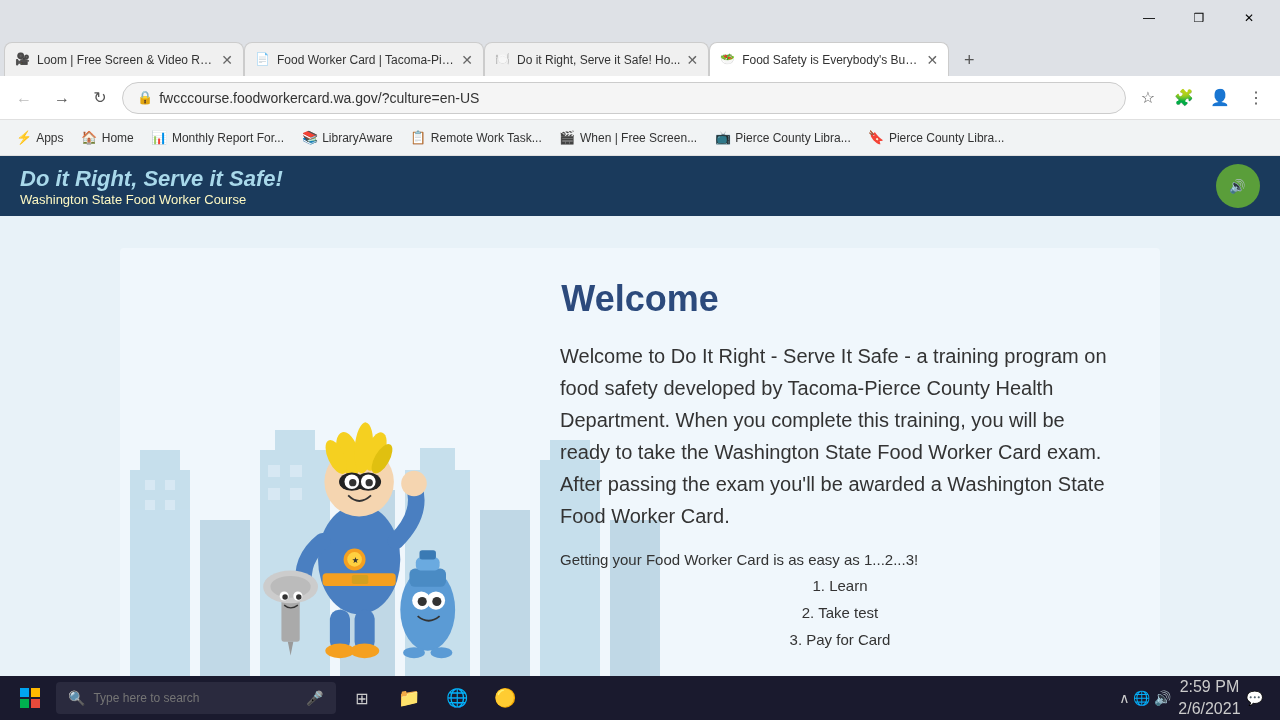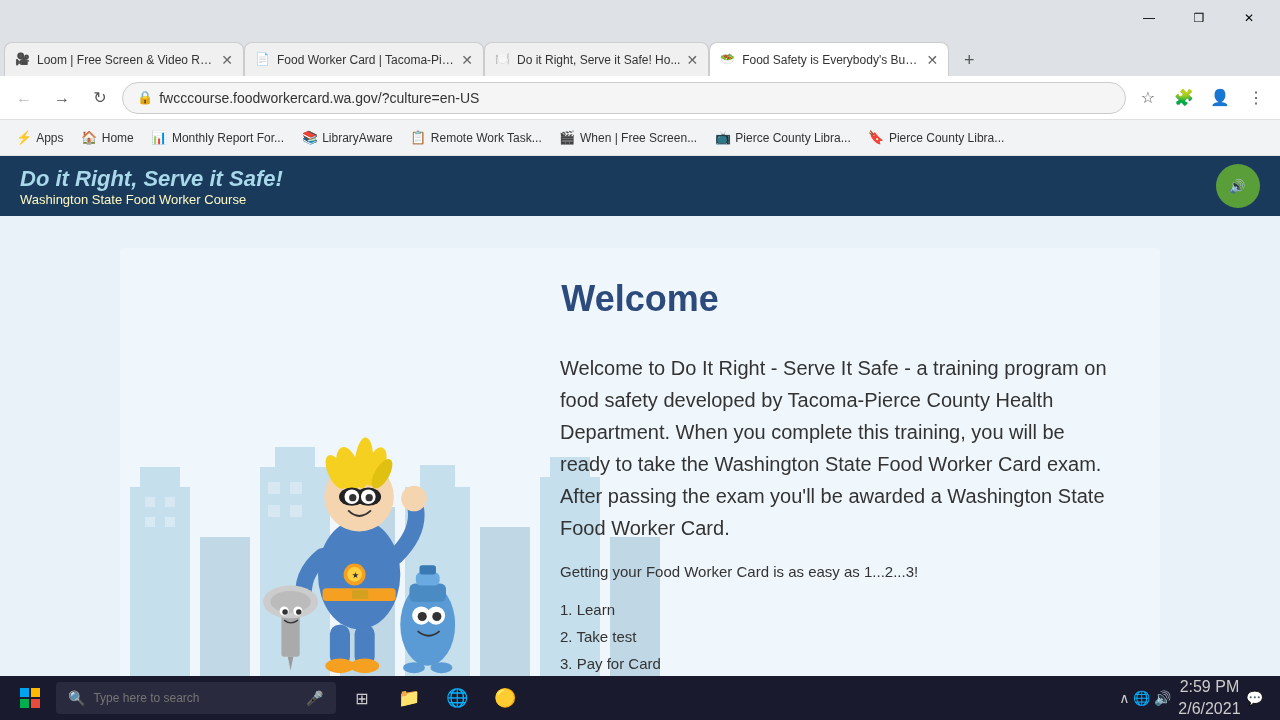--- a/index.html
+++ b/index.html
@@ -72,37 +72,37 @@
     }
 
     
     .main-area {
       background: #f0f7fc; margin: 16px auto; width: 1040px; min-height: 440px;
       border-radius: 4px; padding: 30px 40px; position: relative; overflow: hidden;
     }
 
     .welcome-title {
       text-align: center; font-size: 36px; font-weight: bold; color: #2c4a7c;
-      margin-bottom: 32px; position: relative; z-index: 1;
+      margin-bottom: 20px; position: relative; z-index: 1;
     }
 
     .content-row { display: flex; gap: 20px; position: relative; z-index: 1; }
 
     .mascot-area {
       width: 380px; flex-shrink: 0; display: flex; align-items: center; justify-content: center;
       min-height: 320px; position: relative;
     }
 
     
     .mascot-svg { width: 300px; height: 320px; }
 
     .text-area { flex: 1; }
     .welcome-text { font-size: 20px; line-height: 1.6; color: #333; margin-bottom: 16px; }
-    .easy-text { font-size: 15px; line-height: 1.6; color: #333; margin-bottom: 12px; font-weight: 500; }
-    .steps-list { list-style: none; padding-left: 0; }
+    .easy-text { font-size: 15px; line-height: 1.6; color: #333; font-weight: 500; }
+    .steps-list { list-style: none; padding-left: 0; text-align: center; }
     .steps-list li { font-size: 15px; line-height: 1.8; color: #333; }
 
     
     .bottom-bar {
       position: absolute; bottom: 0; left: 0; right: 0; height: 72px;
       background: rgba(30,50,80,0.85); display: flex; align-items: center;
       padding: 0 20px; gap: 12px;
     }
 
     

